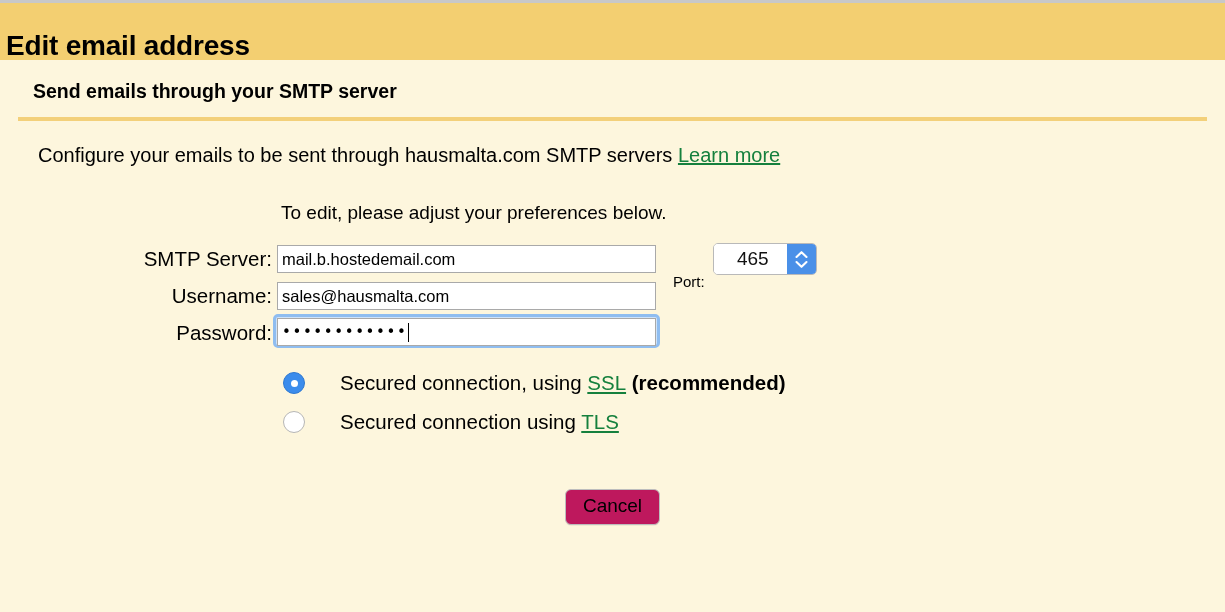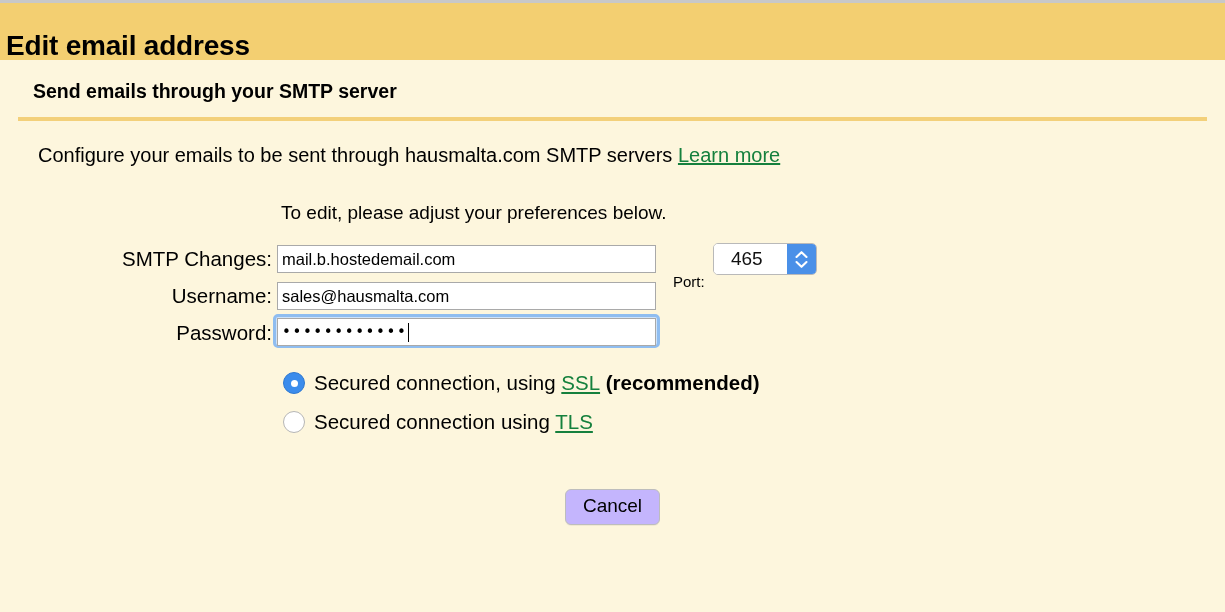--- a/index.html
+++ b/index.html
@@ -163,21 +163,21 @@
     border-radius: 5px;
     overflow: hidden;
     background: #ffffff;
     box-sizing: border-box;
   }
   .spinner-value {
     flex: 1;
     display: flex;
     align-items: center;
     justify-content: flex-end;
-    padding-right: 24px;
+    padding-right: 18px;
     font-size: 19px;
     background: #ffffff;
     color: #111;
   }
   .spinner-btns {
     width: 29px;
     background: #4a90e8;
     display: flex;
     flex-direction: column;
     align-items: center;
@@ -187,20 +187,21 @@
   .spinner-btns svg { display: block; }
   .radios {
     margin-top: 12px;
     padding-left: 283px;
   }
   .radio-row {
     display: flex;
     align-items: center;
     height: 39px;
     font-size: 20.5px;
+    gap: 26px;
   }
   .radio {
     width: 22px;
     height: 22px;
     border-radius: 50%;
     box-sizing: border-box;
     margin-right: 9px;
     flex: 0 0 auto;
     position: relative;
   }
@@ -226,21 +227,21 @@
   }
   .radio-text { white-space: nowrap; }
   .bold { font-weight: bold; }
   .buttons {
     margin-top: 47px;
     display: flex;
     justify-content: center;
     gap: 13px;
   }
   .btn {
-    background: #c4b5fd;
+    background: #be185d;
     border: 1px solid #bdbdbd;
     border-radius: 6px;
     font-family: "Liberation Sans", sans-serif;
     font-size: 19px;
     color: #000;
     padding: 5px 17px 7px 17px;
     line-height: 1.15;
     cursor: pointer;
     box-shadow: 0 1px 0 rgba(0,0,0,0.05);
   }
@@ -264,21 +265,21 @@
     <a class="link" href="#">Learn more</a>
   </p>
 
   <div class="status-block">
     <div class="status-sub">To edit, please adjust your preferences below.</div>
   </div>
 
   <div class="form">
 
     <div class="form-row">
-      <div class="form-label">SMTP Changes:</div>
+      <div class="form-label">SMTP Server:</div>
       <input class="text-input" type="text" value="mail.b.hostedemail.com" style="">
       <div class="port-group">
         <span class="port-label">Port:</span>
         <div class="spinner">
           <div class="spinner-value">465</div>
           <div class="spinner-btns">
             <span>
               <svg width="15" height="9" viewBox="0 0 15 9">
                   <polyline points="2.5,7 7.5,2.2 12.5,7" fill="none" stroke="#ffffff" stroke-width="2.1" stroke-linecap="round" stroke-linejoin="round"></polyline>
                 </svg>

